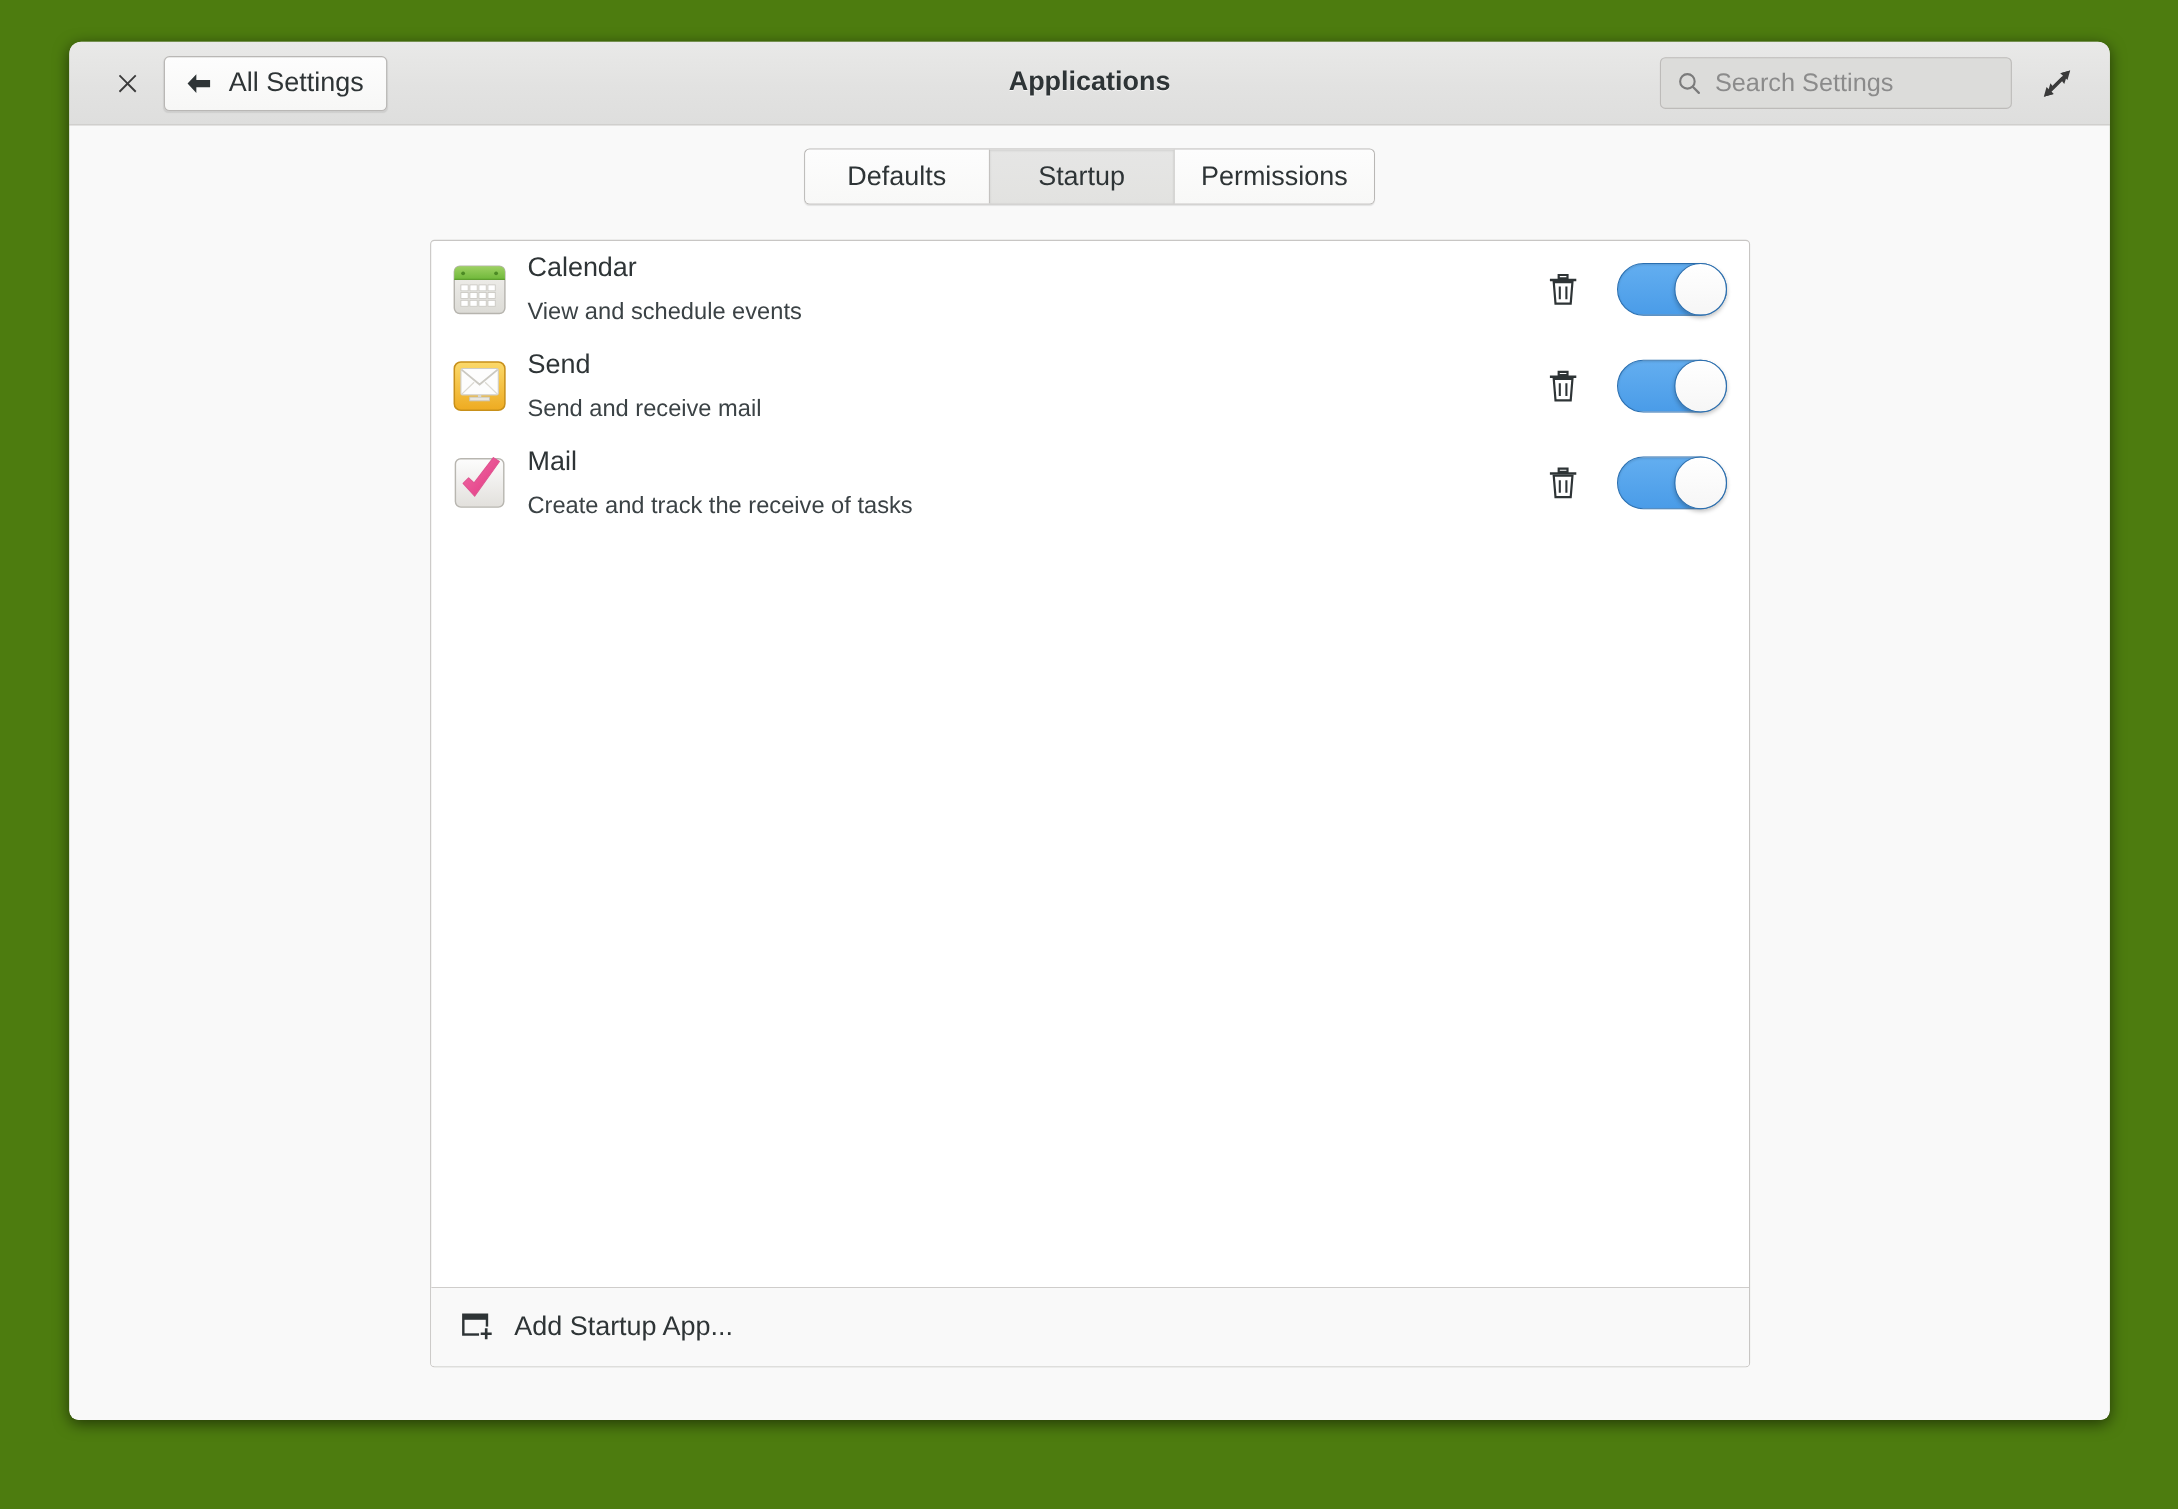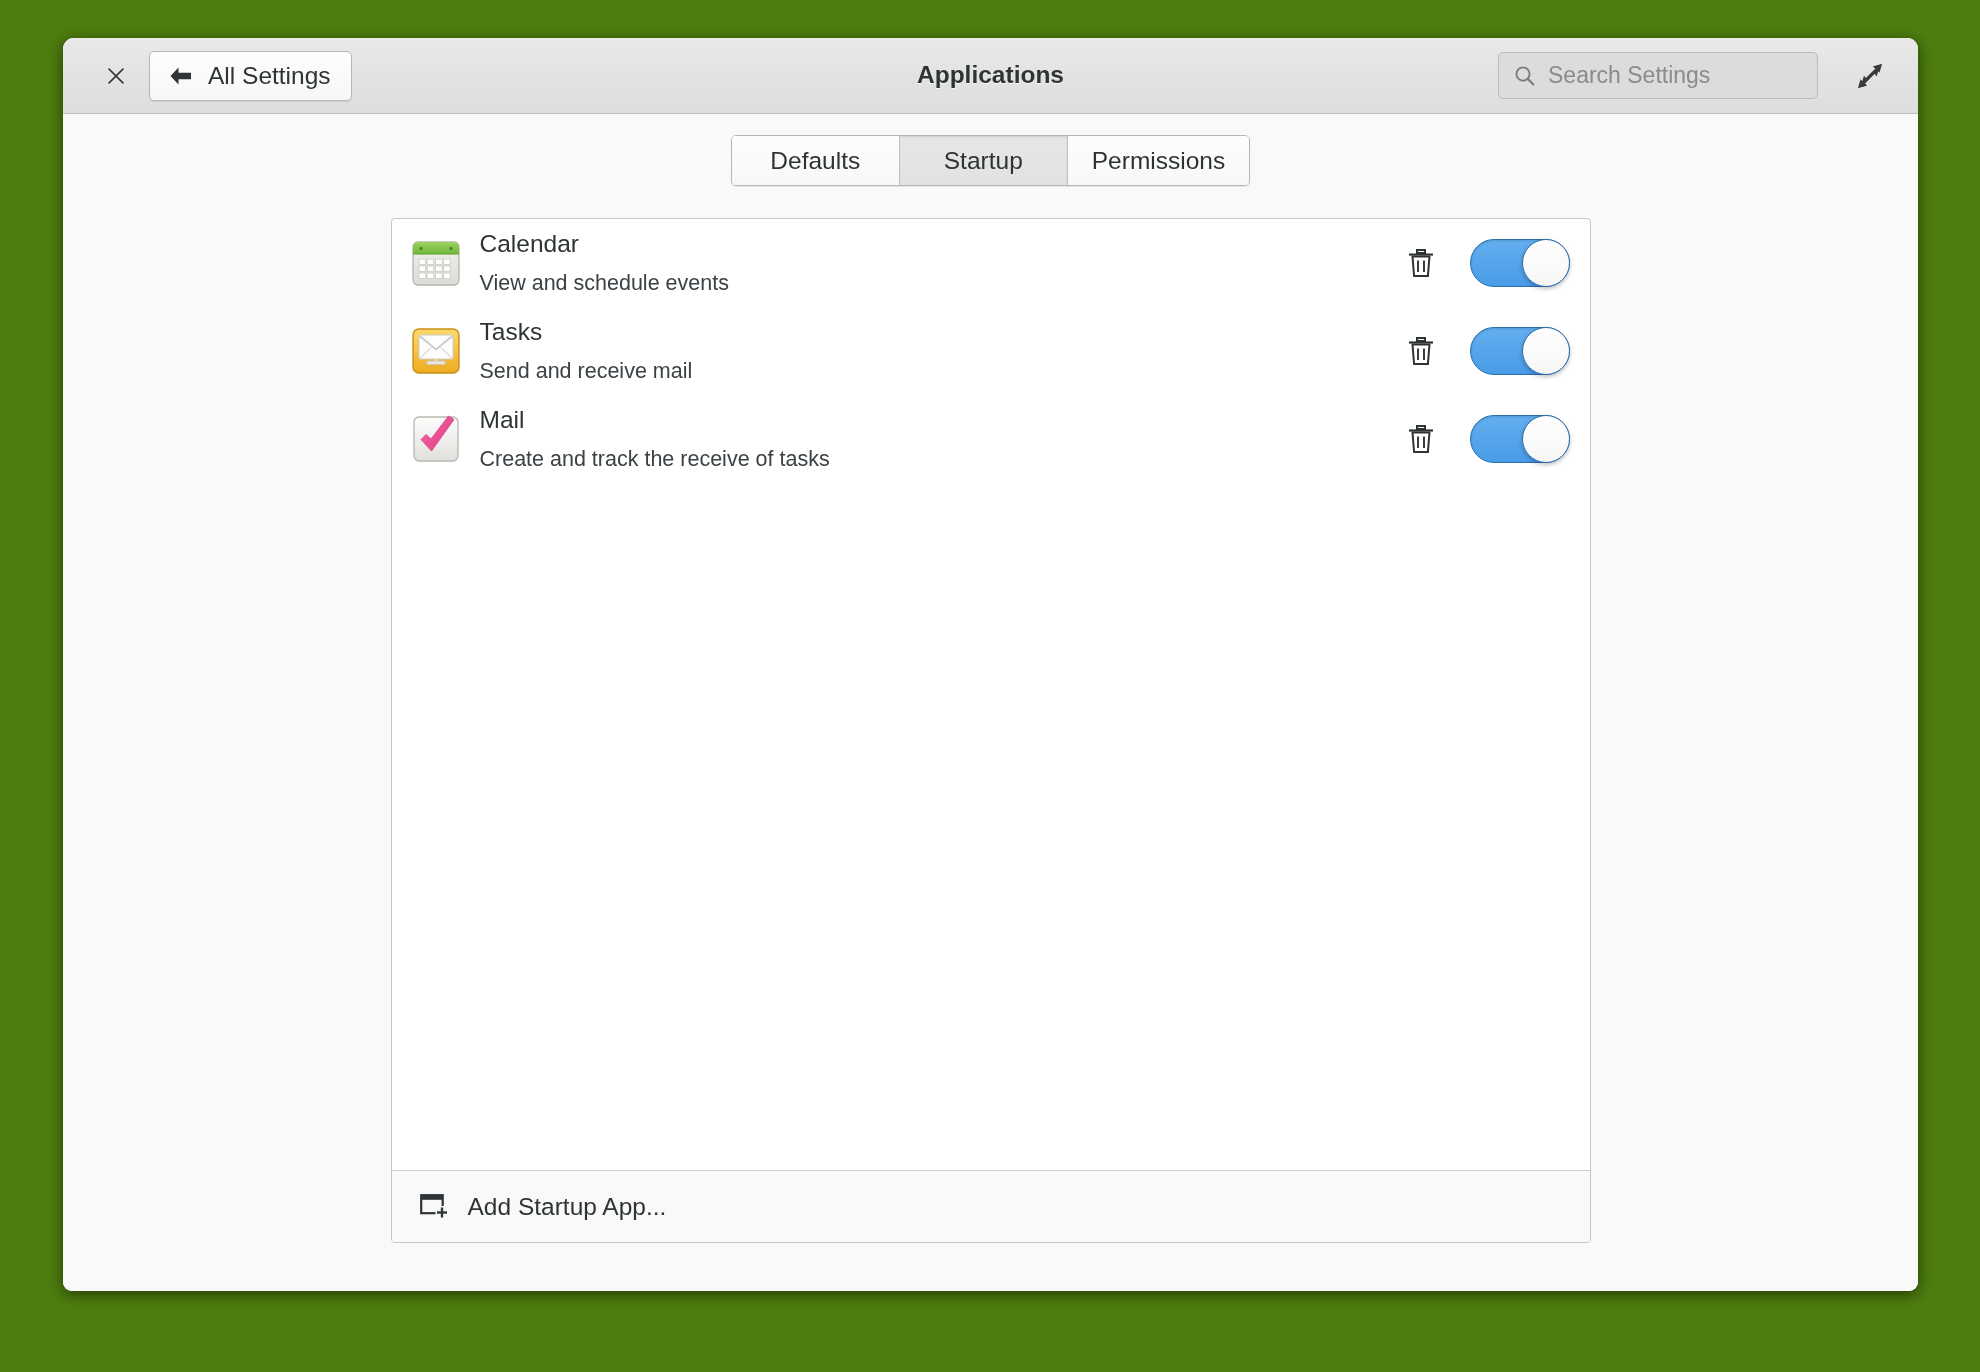--- a/index.html
+++ b/index.html
@@ -91,21 +91,21 @@
     font-weight: bold;
     color: #2e3436;
     pointer-events: none;
     text-shadow: 0 1px 0 rgba(255,255,255,0.75);
   }
 
   .header-right {
     margin-left: auto;
     display: flex;
     align-items: center;
-    gap: 30px;
+    gap: 19px;
     z-index: 3;
   }
 
   .search-box {
     width: 320px;
     height: 47px;
     background: #dcdcda;
     border: 1px solid #bdbbb9;
     border-radius: 5px;
     display: flex;
@@ -418,21 +418,21 @@
                 </defs>
                 <rect x="3" y="4" width="46" height="44" rx="6" fill="url(#mailBg)" stroke="#c8901a" stroke-width="1.4"></rect>
                 <rect x="9" y="10" width="34" height="24" rx="1.5" fill="#fdfdfd" stroke="#cfcdc6" stroke-width="1"></rect>
                 <path d="M9.6 11 26 24.5 42.4 11" fill="none" stroke="#cbc9c2" stroke-width="1.7"></path>
                 <path d="M9.6 33.5 21 22.5M42.4 33.5 31 22.5" fill="none" stroke="#dcdad3" stroke-width="1.2"></path>
                 <rect x="17" y="36" width="18" height="3.4" fill="#e9e7e0" stroke="#c6c4bd" stroke-width="0.8"></rect>
                 <path d="M24.5 34h3v2h-3z" fill="#d8d6cf"></path>
               </svg>
             </div>
             <div class="row-text">
-              <div class="row-title">Tasks</div>
+              <div class="row-title">Send</div>
               <div class="row-sub">Send and receive mail</div>
             </div>
             <div class="row-actions">
               <div class="trash-btn" title="Remove">
                 <svg width="30" height="32" viewBox="0 0 30 32">
                   <path d="M11 3h8v3h-8z" fill="none" stroke="#2e3436" stroke-width="2"></path>
                   <line x1="3" y1="7.5" x2="27" y2="7.5" stroke="#2e3436" stroke-width="2.2"></line>
                   <path d="M6.5 9.5h17l-1.6 19.5H8.1z" fill="none" stroke="#2e3436" stroke-width="2"></path>
                   <line x1="12" y1="13.5" x2="12" y2="25" stroke="#2e3436" stroke-width="1.9"></line>
                   <line x1="18" y1="13.5" x2="18" y2="25" stroke="#2e3436" stroke-width="1.9"></line>

